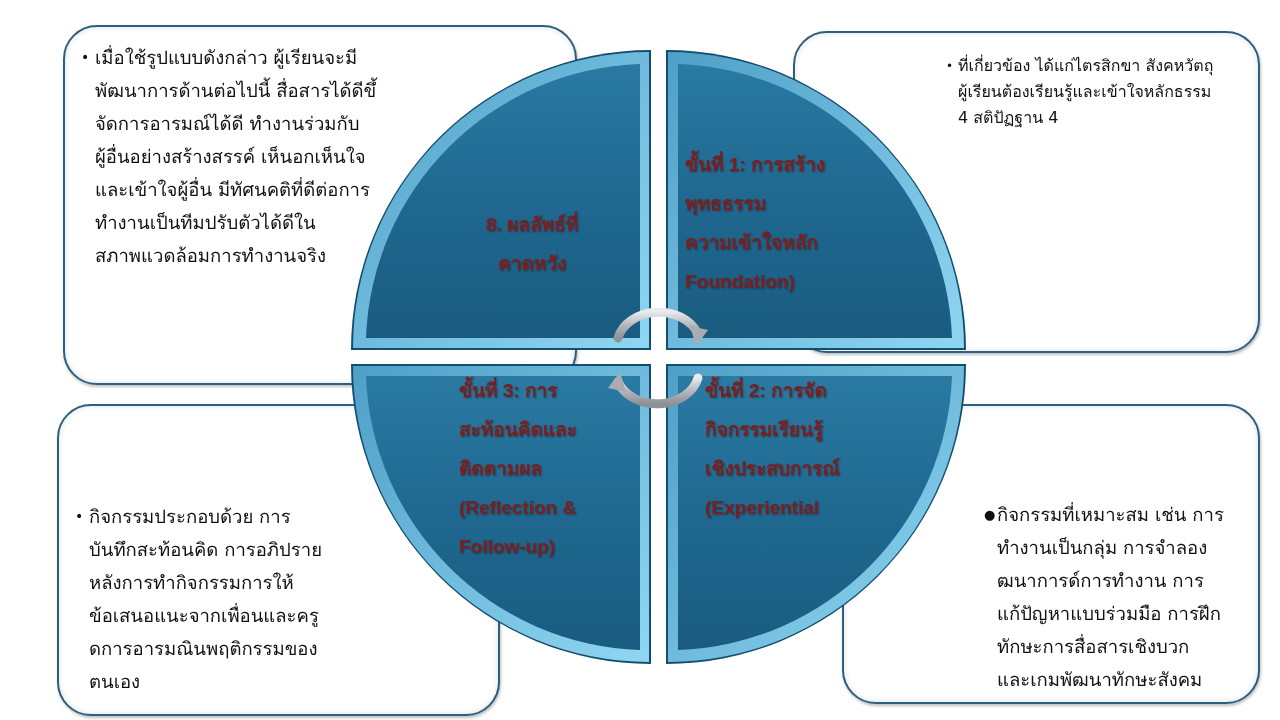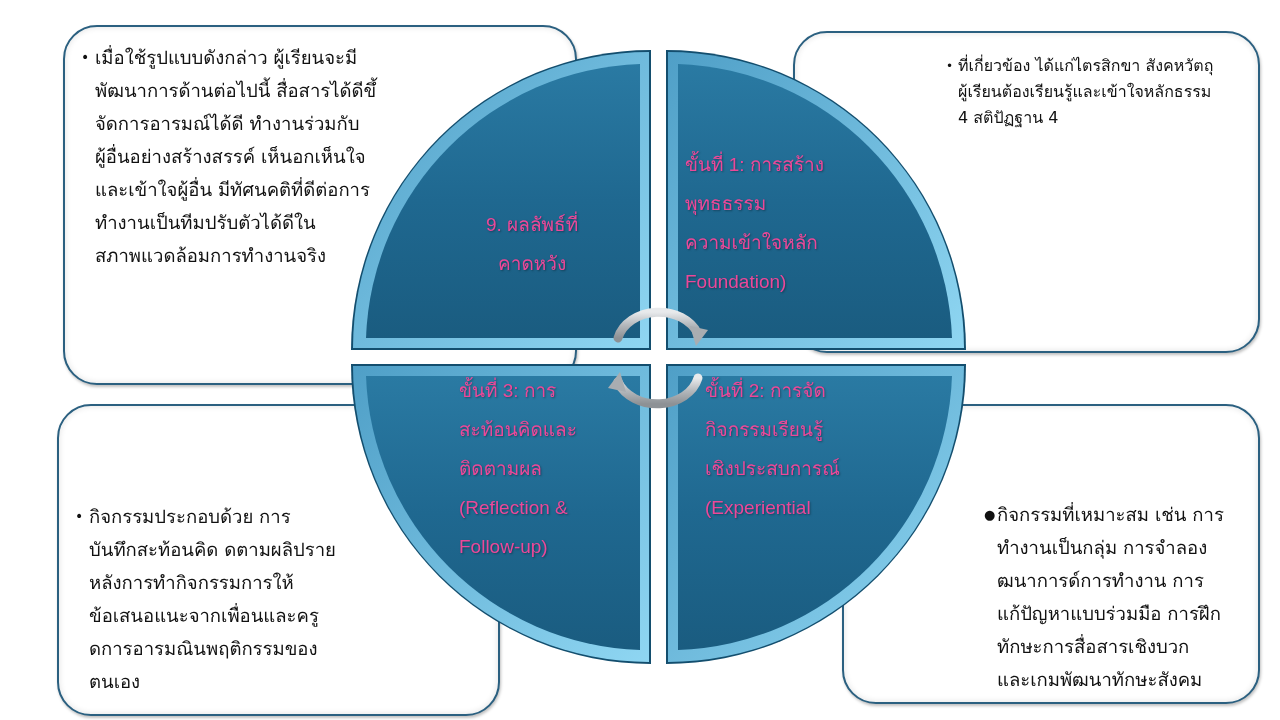--- a/index.html
+++ b/index.html
@@ -8,21 +8,21 @@
   .box { position:absolute; background:#ffffff; border:2px solid #2b6080;
          border-radius:34px; box-shadow: inset 0 0 6px rgba(0,0,0,0.12), 1px 2px 3px rgba(0,0,0,0.25); box-sizing:border-box; }
   .box .txt { position:absolute; color:#111; font-size:18.5px; line-height:33px; }
   .box .txt .bullet { position:absolute; left:-14px; top:0; font-size:14px; }
   #box-tl { left:63px; top:25px; width:514px; height:360px; }
   #box-tr { left:793px; top:31px; width:467px; height:322px; }
   #box-bl { left:57px; top:404px; width:443px; height:312px; }
   #box-br { left:842px; top:404px; width:418px; height:300px; }
   .txt-small { font-size:16px !important; line-height:26px !important; }
   svg.circle { position:absolute; left:0; top:0; }
-  .qlabel { position:absolute; color:#ec4899; font-weight:normal; font-size:19px;
+  .qlabel { position:absolute; color:#7f1d1d; font-weight:bold; font-size:19px;
             line-height:39px; text-shadow: 1px 1px 2px rgba(0,0,0,0.35);
             font-family:"Liberation Sans","DejaVu Sans",sans-serif; }
   .qline { display:block; white-space:nowrap; }
 </style>
 </head>
 <body>
 
 <div class="box" id="box-tl">
   <div class="txt" style="left:30px; top:14px;">
     <span class="bullet">•</span>
@@ -42,21 +42,21 @@
     <span class="qline">ที่เกี่ยวข้อง ได้แก่ไตรสิกขา สังคหวัตถุ</span>
     <span class="qline">ผู้เรียนต้องเรียนรู้และเข้าใจหลักธรรม</span>
     <span class="qline">4 สติปัฏฐาน 4</span>
   </div>
 </div>
 
 <div class="box" id="box-bl">
   <div class="txt" style="left:30px; top:94px;">
     <span class="bullet">•</span>
     <span class="qline">กิจกรรมประกอบด้วย การ</span>
-    <span class="qline">บันทึกสะท้อนคิด ดตามผลิปราย</span>
+    <span class="qline">บันทึกสะท้อนคิด การอภิปราย</span>
     <span class="qline">หลังการทำกิจกรรมการให้</span>
     <span class="qline">ข้อเสนอแนะจากเพื่อนและครู</span>
     <span class="qline">ดการอารมณินพฤติกรรมของ</span>
     <span class="qline">ตนเอง</span>
   </div>
 </div>
 
 <div class="box" id="box-br">
   <div class="txt" style="left:153px; top:92px;">
     <span class="bullet" style="left:-13px; font-size:13px;">●</span>
@@ -113,21 +113,21 @@
 
   <g>
     <path d="M618,338 A42,34 0 0 1 698,334" fill="none" stroke="url(#arrowGrad)" stroke-width="9" stroke-linecap="round"></path>
     <polygon points="690,326 708,330 696,346" fill="#a9adb1"></polygon>
     <path d="M698,378 A42,34 0 0 1 618,382" fill="none" stroke="url(#arrowGrad)" stroke-width="9" stroke-linecap="round"></path>
     <polygon points="626,392 608,388 620,372" fill="#a9adb1"></polygon>
   </g>
 </svg>
 
 <div class="qlabel" style="left:486px; top:205px; text-align:center;">
-  <span class="qline">9. ผลลัพธ์ที่</span>
+  <span class="qline">8. ผลลัพธ์ที่</span>
   <span class="qline">คาดหวัง</span>
 </div>
 
 <div class="qlabel" style="left:685px; top:145px;">
   <span class="qline">ขั้นที่ 1: การสร้าง</span>
   <span class="qline">พุทธธรรม</span>
   <span class="qline">ความเข้าใจหลัก</span>
   <span class="qline">Foundation)</span>
 </div>
 

